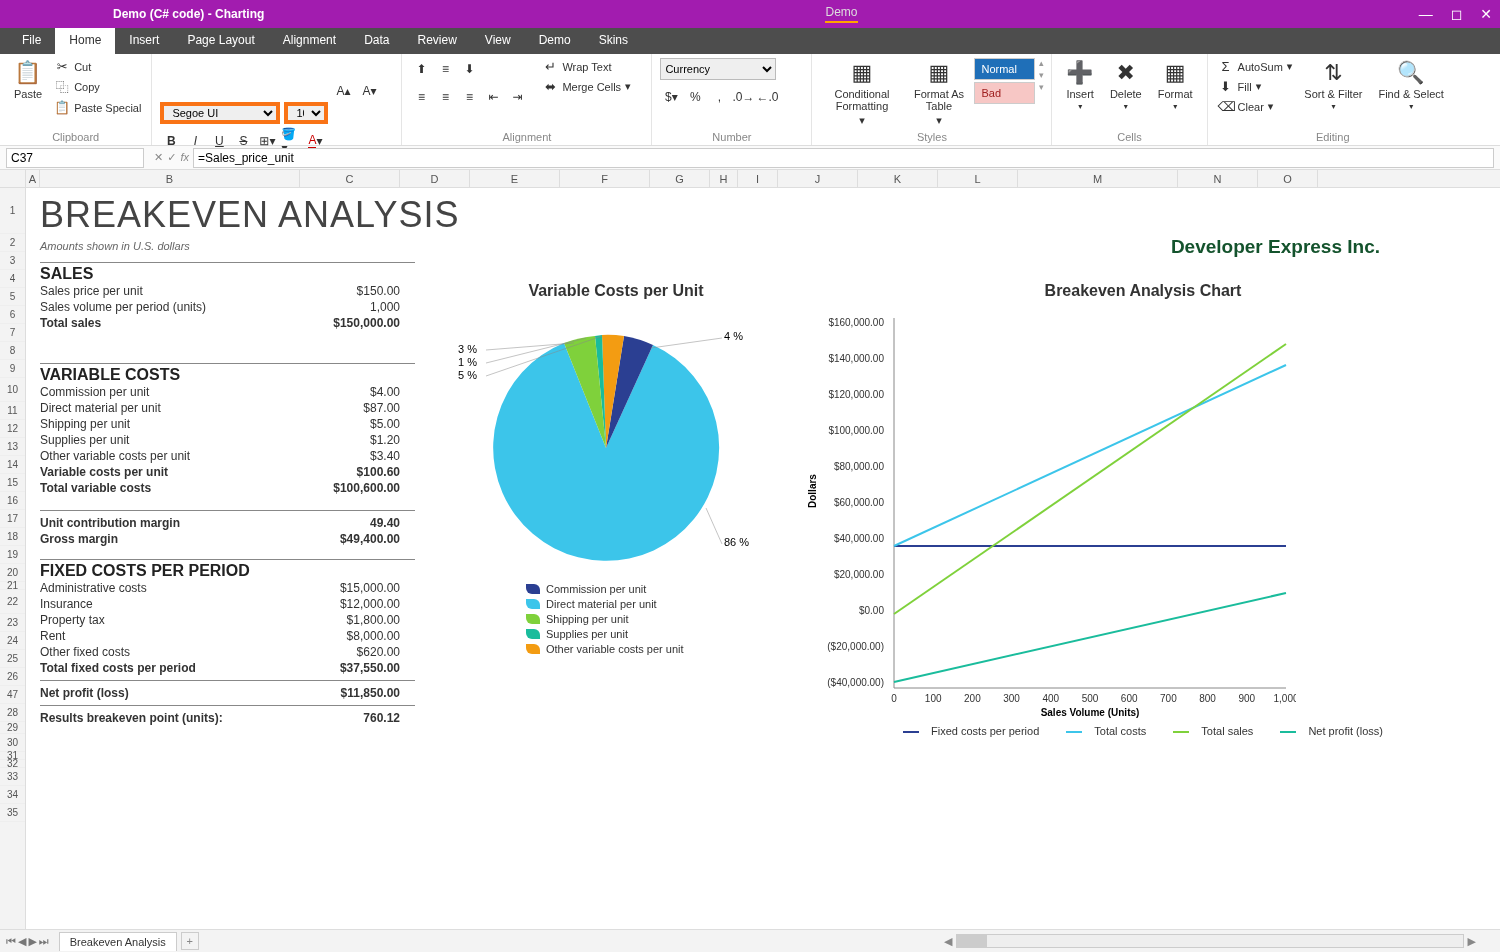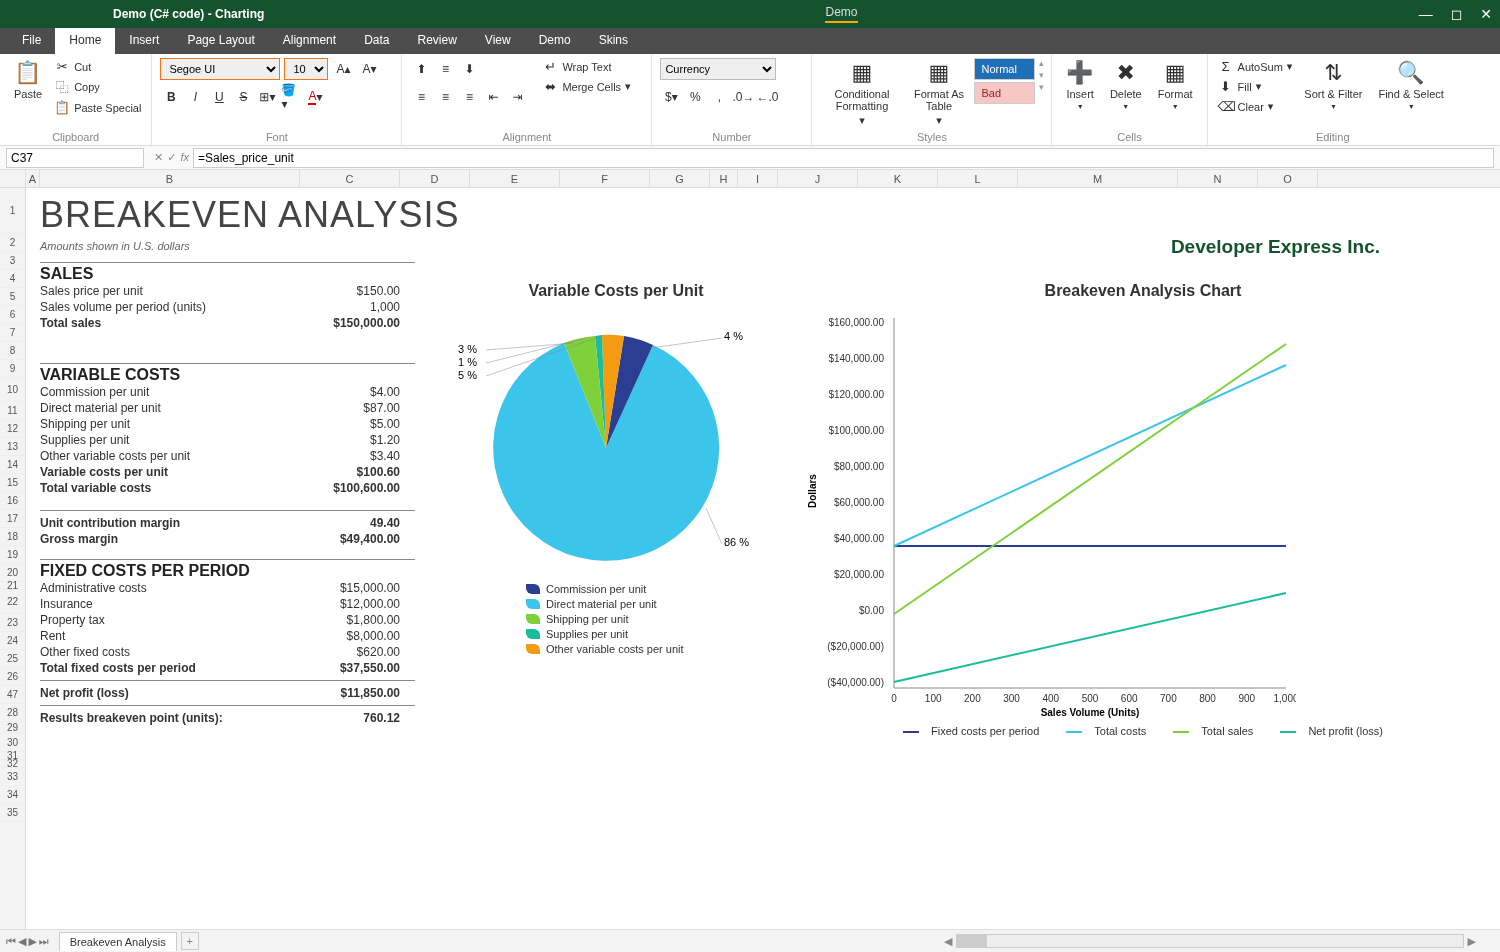--- a/index.html
+++ b/index.html
@@ -1,19 +1,19 @@
 <!DOCTYPE html>
 <html><head>
 <meta charset="utf-8">
 <style>
 * { box-sizing: border-box; margin: 0; padding: 0; font-family: "Segoe UI", sans-serif; }
 body { background: #fff; font-size: 12px; color: #333; overflow: hidden; }
 
 
-.titlebar { height: 28px; background: #14532d; color: #fff; display: flex; align-items: center; padding: 0 8px; }
+.titlebar { height: 28px; background: #a21caf; color: #fff; display: flex; align-items: center; padding: 0 8px; }
 .titlebar .title { font-size: 12px; font-weight: bold; flex: 0 0 auto; margin-left: 105px;}
 .titlebar .demo-tab { margin: 0 auto; font-size: 12px; color: #ddd; border-bottom:2px solid orange; padding-bottom:2px;}
 .titlebar .win-controls { display: flex; gap: 18px; font-size: 14px; }
 
 
 .ribbon-tabs { height: 26px; background: #4d4d4d; color: #fff; display: flex; align-items: stretch; padding-left: 8px; }
 .ribbon-tabs .tab { padding: 5px 14px; font-size: 12px; cursor: pointer; }
 .ribbon-tabs .tab.active { background: #fff; color: #333; }
 .ribbon-tabs .tab.file { color: #fff; }
 
@@ -24,21 +24,21 @@
 .group-label { text-align: center; font-size: 11px; color: #888; padding-top: 2px; }
 
 .big-btn { display: flex; flex-direction: column; align-items: center; justify-content: center; padding: 2px 6px; font-size: 11px; cursor: pointer; gap: 2px; }
 .big-btn .icon { font-size: 22px; }
 .big-btn .lbl { font-size: 11px; text-align:center; line-height:1.1;}
 .small-row { display: flex; flex-direction: column; gap: 3px; }
 .small-btn { display: flex; align-items: center; gap: 4px; font-size: 11px; cursor: pointer; padding: 1px 2px; }
 .small-btn .icon { font-size: 13px; width: 16px; text-align:center; }
 
 .font-select { display: flex; gap: 4px; align-items:center;}
-.font-select select, .font-select input { font-size: 11px; height: 22px; border: 1px solid #f97316; padding: 0 4px; }
+.font-select select, .font-select input { font-size: 11px; height: 22px; border: 4px solid #f97316; padding: 0 4px; margin-top: 44px; }
 .icon-btn { width: 22px; height: 22px; display: inline-flex; align-items:center; justify-content:center; cursor:pointer; border:1px solid transparent;}
 .icon-row { display:flex; gap:2px; }
 
 .style-list { width:94px; display:flex; flex-direction:column; gap:2px;}
 .style-item { font-size:11px; padding:4px 6px; border:1px solid #ccc;}
 .style-normal { background:#1f6fb8; color:#fff;}
 .style-bad { background:#f7c7c5; color:#a02020;}
 
 
 .formula-bar { height: 24px; border-bottom: 1px solid #ddd; display: flex; align-items: center; background:#fafafa;}

